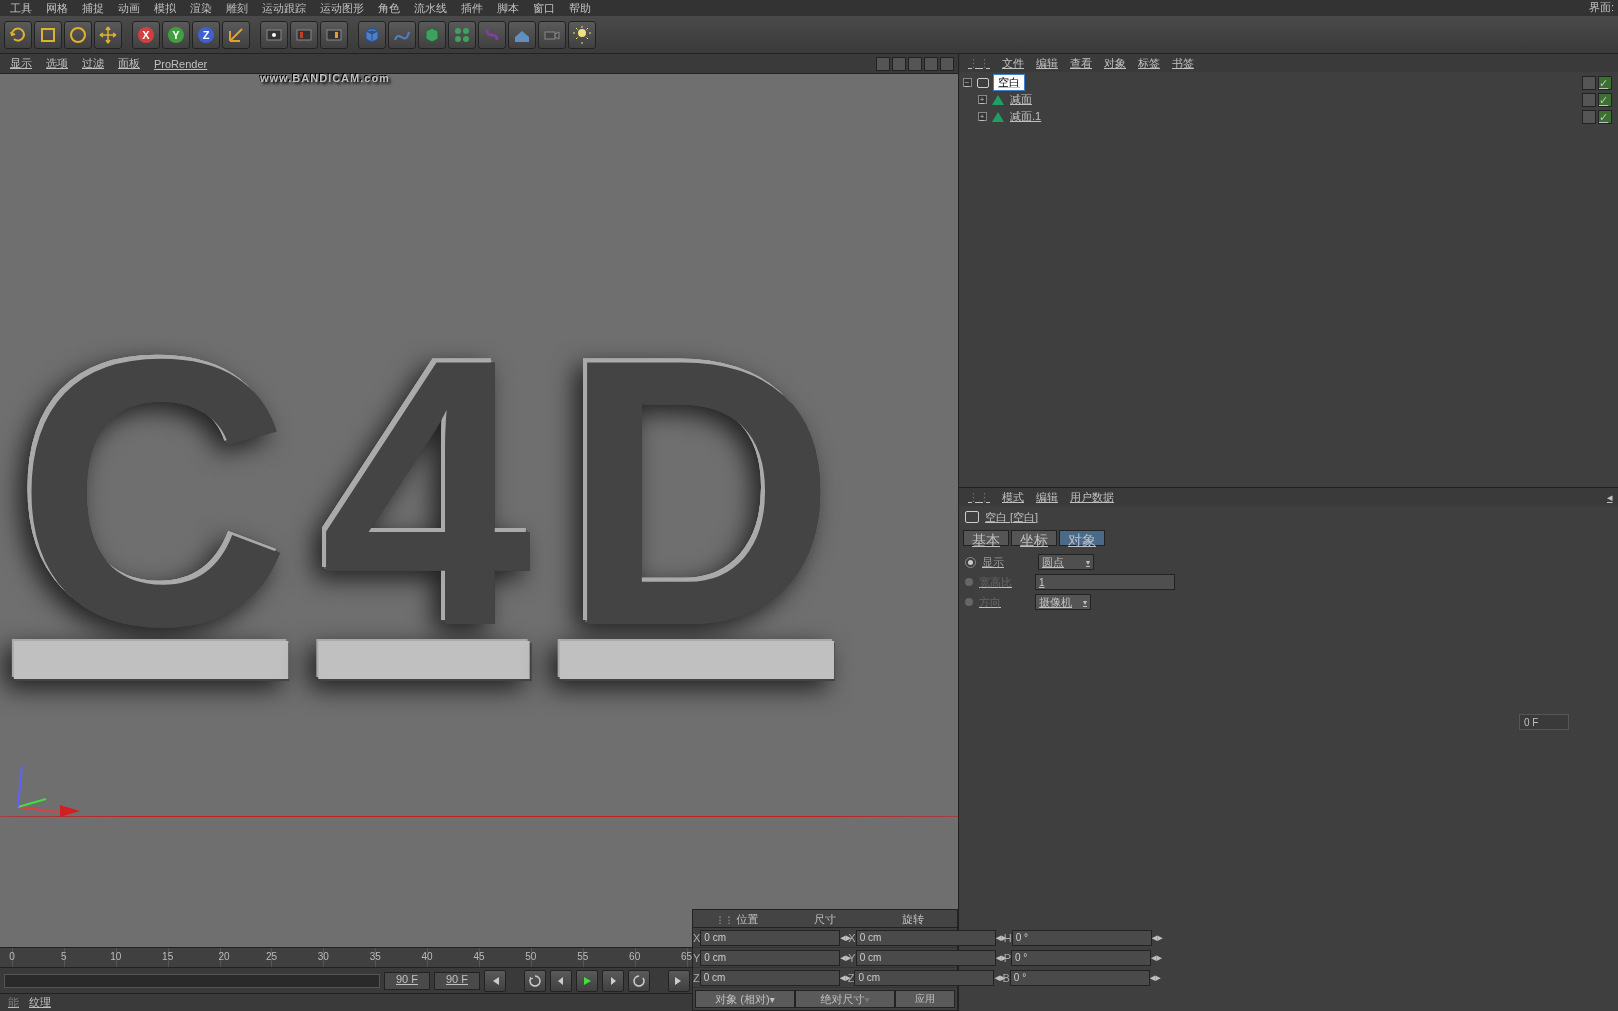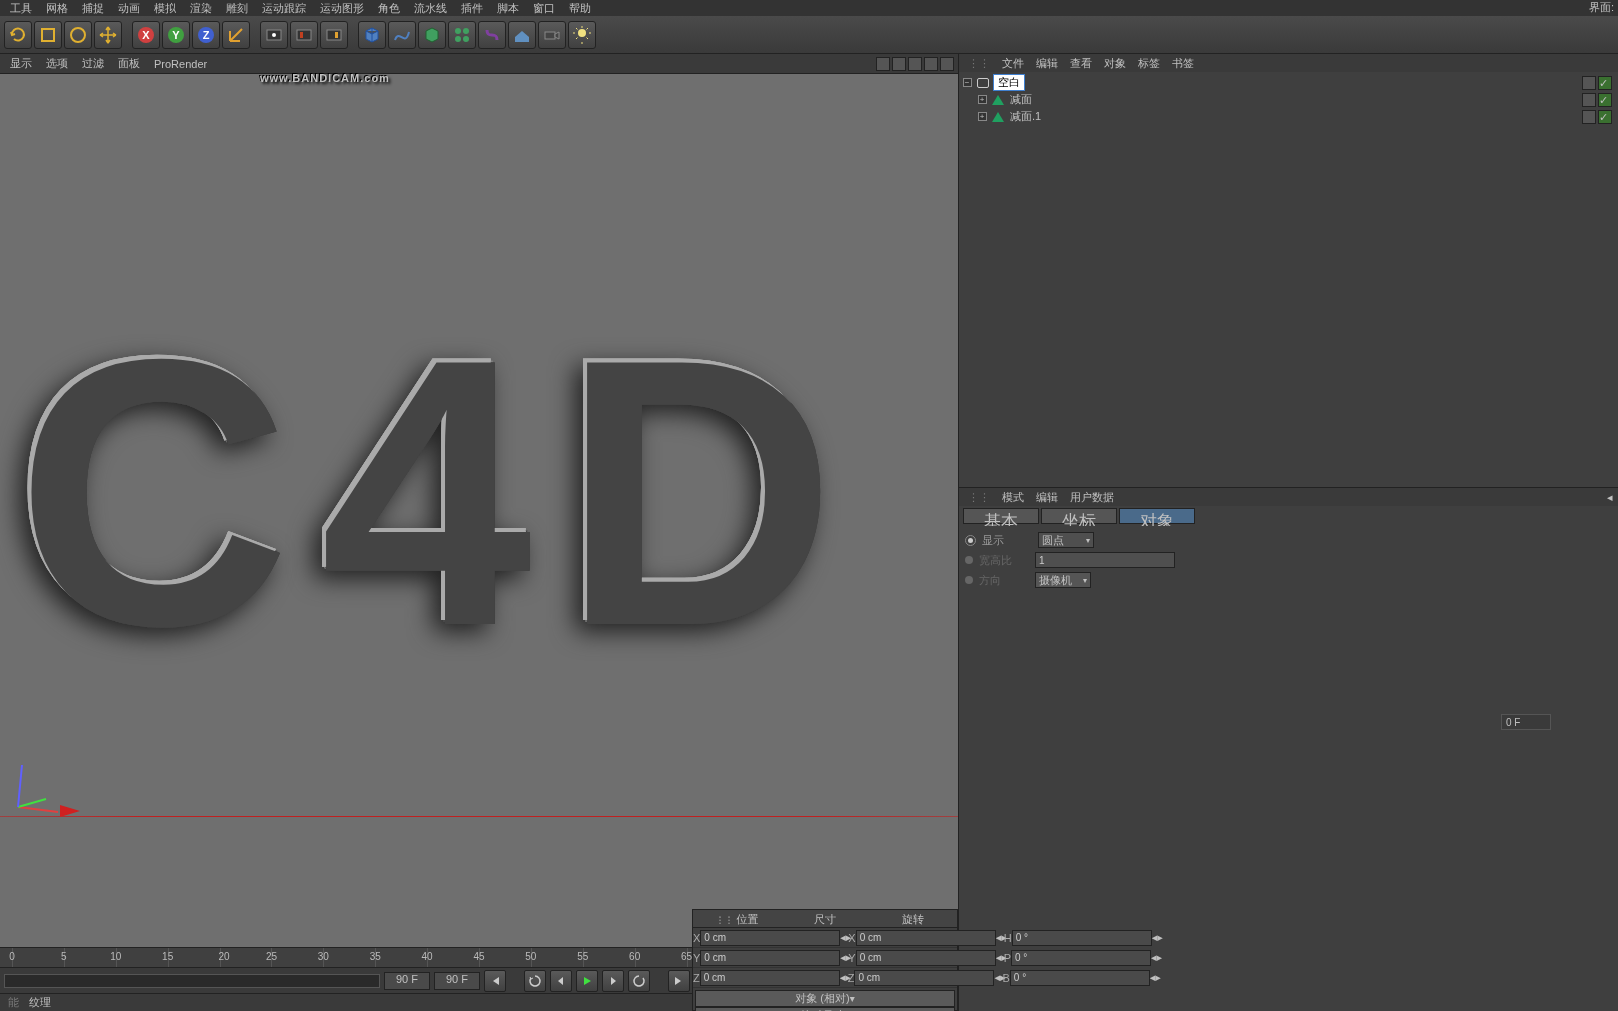--- a/index.html
+++ b/index.html
@@ -5,21 +5,21 @@
 * { margin:0; padding:0; box-sizing:border-box; font-family:"Microsoft YaHei",Arial,sans-serif; font-size:11px; color:#c0c0c0; user-select:none; }
 body { background:#3a3a3a; width:1618px; height:1011px; overflow:hidden; position:relative; }
 .menubar { height:16px; background:#333; display:flex; align-items:center; padding:0 4px; gap:2px; }
 .menubar span { padding:0 6px; cursor:pointer; }
 .top-right-label { position:absolute; right:4px; top:0; font-size:11px; }
 .toolbar { height:38px; background:linear-gradient(#4a4a4a,#3a3a3a); display:flex; align-items:center; padding:0 4px; gap:2px; border-bottom:1px solid #222; }
 .tbtn { width:28px; height:28px; background:linear-gradient(#5a5a5a,#404040); border:1px solid #222; border-radius:3px; display:flex; align-items:center; justify-content:center; cursor:pointer; }
 .tbtn svg { width:20px; height:20px; }
 .tsep { width:6px; height:28px; }
 .axis-x { fill:#d04040; } .axis-y { fill:#40a040; } .axis-z { fill:#4060d0; }
-.workspace { position:absolute; top:54px; left:0; right:0; bottom:0; display:flex; }
+.workspace { position:absolute; top:54px; left:0; right:0; bottom:0; display:flex;text-decoration:underline; }
 .left { flex:0 0 958px; display:flex; flex-direction:column; }
 .right { flex:1; display:flex; flex-direction:column; background:#3f3f3f; border-left:1px solid #222; }
 .vp-menu { height:20px; background:#3a3a3a; display:flex; align-items:center; padding:0 4px; gap:2px; border-bottom:1px solid #222; }
 .vp-menu span { padding:0 6px; cursor:pointer; }
 .vp-icons-right { margin-left:auto; display:flex; gap:2px; }
 .vp-icons-right .mini { width:14px; height:14px; background:#555; border:1px solid #222; cursor:pointer; }
 .viewport { flex:1; background:#6f6f6f; position:relative; display:flex; align-items:center; justify-content:center; overflow:hidden; }
 .floor-line { position:absolute; bottom:130px; left:-200px; right:-200px; height:1px; background:linear-gradient(to right,transparent,#c02020 25%,#c02020 75%,transparent); }
 .floor-line2 { position:absolute; bottom:130px; left:60px; width:20px; height:12px; background:#d02020; clip-path:polygon(0 0,100% 50%,0 100%); }
 .gizmo { position:absolute; left:8px; bottom:130px; width:60px; height:60px; }
@@ -56,21 +56,21 @@
 .rec-red { background:#802020; } .rec-org { background:#804020; } .rec-dk { background:#402020; }
 .kbtn { width:22px; height:22px; background:linear-gradient(#d08020,#a06010); border:1px solid #222; border-radius:2px; cursor:pointer; }
 .bottom-tabs { height:18px; background:#3a3a3a; display:flex; align-items:center; padding:0 8px; gap:10px; border-top:1px solid #222; }
 .coords-panel { position:absolute; left:692px; bottom:0; width:266px; background:#3f3f3f; border:1px solid #222; }
 .coords-head { display:flex; height:18px; background:#444; border-bottom:1px solid #222; }
 .coords-head div { flex:1; text-align:center; padding:2px 0; }
 .coord-row { display:flex; height:20px; align-items:center; border-bottom:1px solid #333; }
 .coord-row .lbl { width:14px; text-align:center; color:#aaa; }
 .coord-row input { flex:1; height:16px; background:#4a4a4a; border:1px solid #222; color:#ccc; padding:0 3px; font-size:10px; }
 .coord-row .sep { width:8px; text-align:center; }
-.coord-bot { display:flex; height:22px; padding:2px;flex-direction:column; }
+.coord-bot { display:flex; height:22px; padding:2px; }
 .coord-bot .sel { flex:1; height:18px; background:#5a5a5a; border:1px solid #222; font-size:10px; display:flex; align-items:center; justify-content:center; }
 .coord-bot .btn { width:60px; height:18px; background:#5a5a5a; border:1px solid #222; font-size:10px; display:flex; align-items:center; justify-content:center; cursor:pointer; }
 .obj-mgr { height:434px; display:flex; flex-direction:column; border-bottom:1px solid #222; }
 .obj-menu { height:18px; background:#3a3a3a; display:flex; align-items:center; gap:2px; padding:0 4px; }
 .obj-menu span { padding:0 5px; cursor:pointer; }
 .obj-tree { flex:1; background:#3f3f3f; padding:2px; overflow:auto; }
 .tree-row { display:flex; align-items:center; height:17px; gap:3px; }
 .tree-indent { width:12px; display:flex; align-items:center; justify-content:center; }
 .tree-exp { width:9px; height:9px; border:1px solid #888; display:flex; align-items:center; justify-content:center; font-size:8px; cursor:pointer; background:#333; }
 .tree-icon { width:14px; height:14px; display:flex; align-items:center; justify-content:center; }
@@ -81,33 +81,33 @@
 .tree-tags { margin-left:auto; display:flex; gap:2px; padding-right:4px; }
 .tree-tag { width:14px; height:14px; background:#555; border:1px solid #222; }
 .tree-tag.chk { background:#3a7030; }
 .attr-mgr { flex:1; display:flex; flex-direction:column; }
 .attr-menu { height:18px; background:#3a3a3a; display:flex; align-items:center; gap:2px; padding:0 4px; }
 .attr-menu span { padding:0 5px; cursor:pointer; }
 .attr-menu .arrow-tri { margin-left:auto; width:12px; }
 .attr-title { height:22px; display:flex; align-items:center; gap:6px; padding:0 6px; background:#3f3f3f; }
 .attr-null-ic { width:14px;height:12px;border:1.5px solid #ccc;border-radius:2px; }
 .attr-tabs { height:20px; display:flex; gap:2px; padding:2px 4px; background:#3f3f3f; }
-.attr-tab { padding:1px 20px; background:#555; border:1px solid #222; cursor:pointer; font-size:17px; }
+.attr-tab { padding:1px 8px; background:#555; border:1px solid #222; cursor:pointer; font-size:14px; }
 .attr-tab.active { background:#4a6a8a; }
 .attr-section { padding:2px 6px; background:#444; font-size:11px; }
 .attr-body { flex:1; background:#3f3f3f; padding:4px 6px; }
 .prop-row { display:flex; align-items:center; height:20px; gap:6px; }
 .prop-row .plbl { width:50px; color:#999; }
 .prop-row .plbl.dis { color:#666; }
 .prop-row input, .prop-row .psel { flex:0 0 56px; height:16px; background:#4f4f4f; border:1px solid #222; color:#ccc; font-size:10px; padding:0 3px; display:flex; align-items:center; justify-content:space-between; }
 .prop-row .psel .tri { font-size:8px; }
 .radio { width:11px;height:11px;border:1px solid #888;border-radius:50%;display:flex;align-items:center;justify-content:center; }
 .radio .dot { width:5px;height:5px;background:#ccc;border-radius:50%; }
 .dragdot { width:8px;height:8px;background:#666;border-radius:4px; }
-.frame-right { position:absolute; right:67px; bottom:281px; width:50px; height:16px; background:#3a3a3a; border:1px solid #555; display:flex; align-items:center; padding:0 4px; font-size:10px; }
+.frame-right { position:absolute; right:49px; bottom:281px; width:50px; height:16px; background:#3a3a3a; border:1px solid #555; display:flex; align-items:center; padding:0 4px; font-size:10px; }
 </style>
 </head>
 <body>
 
 <div class="menubar">
   <span>工具</span>
   <span>网格</span>
   <span>捕捉</span>
   <span>动画</span>
   <span>模拟</span>
@@ -503,20 +503,24 @@
     </div>
 
     <div class="attr-mgr">
       <div class="attr-menu">
         <span style="color:#777">⋮⋮</span>
         <span>模式</span>
         <span>编辑</span>
         <span>用户数据</span>
         <span class="arrow-tri">◂</span>
       </div>
+      <div class="attr-title">
+        <div class="attr-null-ic"></div>
+        <span>空白 [空白]</span>
+      </div>
       <div class="attr-tabs" id="attr-tabs">
           <div class="attr-tab">基本</div>
           <div class="attr-tab">坐标</div>
           <div class="attr-tab active">对象</div>
         </div>
       <div class="attr-body">
         <div class="prop-row">
           <div class="radio">
               <div class="dot"></div>
             </div>

